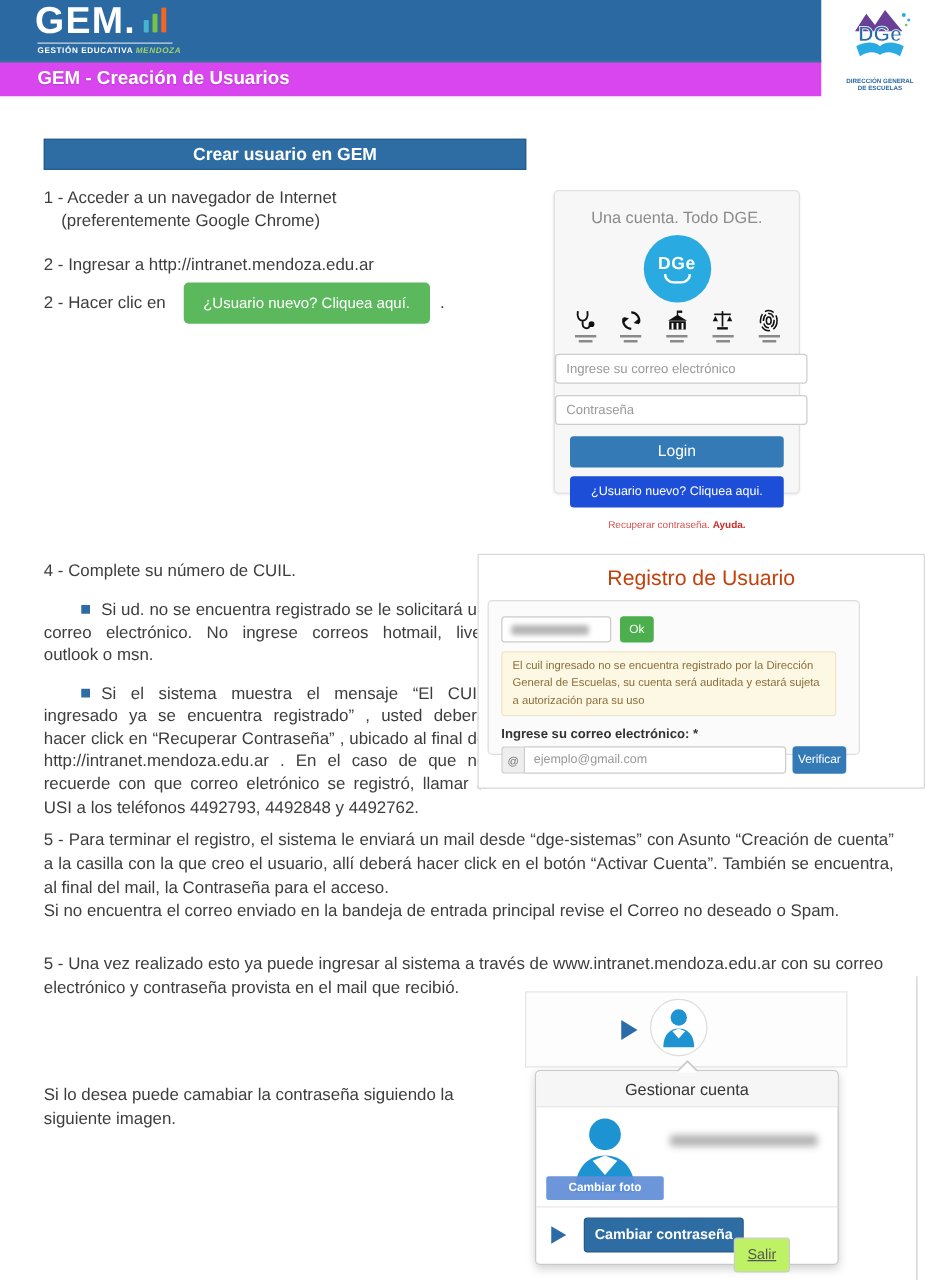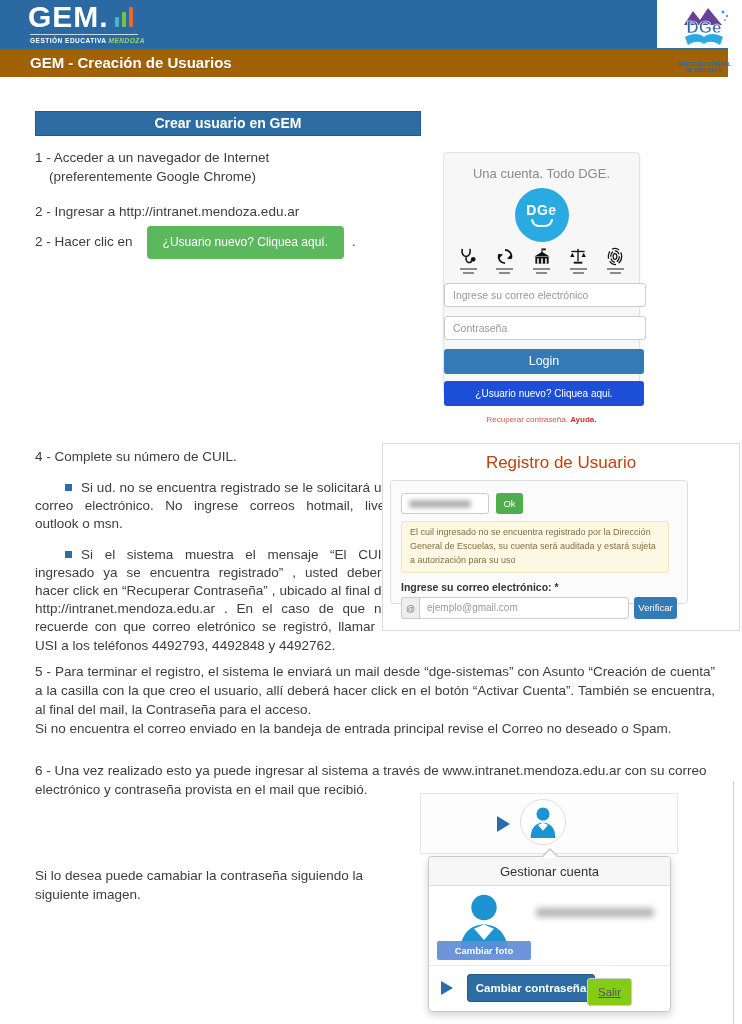--- a/index.html
+++ b/index.html
@@ -14,21 +14,21 @@
   .gem-bars { display:inline-block; vertical-align:baseline; margin-left:3px; }
   .gem-bars i { display:inline-block; width:4px; margin-left:3px; border-radius:1px; }
   .bar1 { height:10px; background:#45b5c9; }
   .bar2 { height:15px; background:#7ac143; }
   .bar3 { height:20px; background:#f26522; }
   .gem-rule { position:absolute; left:30px; top:34px; width:108px; height:1px; background:rgba(255,255,255,.75); }
   .gem-sub { position:absolute; left:30px; top:37px; font-size:6.5px; font-weight:bold;
              color:#fff; letter-spacing:.5px; }
   .gem-sub .mendoza { color:#9fd468; font-style:italic; }
 
-  .band-sub { position:absolute; left:0; top:48px; width:728px; height:29px; background:#a16207;
+  .band-sub { position:absolute; left:0; top:48px; width:657px; height:29px; background:#d946ef;
               border-top:2px solid #356f9f; }
   .band-sub-title { margin-left:30px; line-height:26px; color:#fff; font-weight:bold;
                     font-size:15px; text-shadow:0 1px 1px rgba(0,0,0,.18); }
 
   .dge-box { position:absolute; left:668px; top:3px; width:72px; height:86px; text-align:center; }
   .dge-caption { font-size:5px; line-height:6px; color:#2b69a3; font-weight:bold; margin-top:2px; }
 
   
   .sec-title { position:absolute; left:35px; top:111px; width:386px; height:25px;
                background:#2e6da4; border:1px solid #245a8c; color:#fff; font-weight:bold;
@@ -56,21 +56,21 @@
                    border-radius:0 0 11px 11px; margin:1px auto 0; }
   .lc-icons { display:flex; justify-content:space-between; padding:0 11px; margin-top:3px; }
   .ico { width:26px; text-align:center; }
   .ico svg { display:block; margin:0 auto; }
   .ico-label { height:2px; background:#8a8a8a; margin:2px auto 0; filter:blur(.4px); }
   .ico-label.w1 { width:17px; } .ico-label.w2 { width:11px; }
   .lc-input { display:block; width:202px; height:24px; margin:9px auto 0; background:#fff;
               border:1px solid #ccc; border-radius:3px; font-size:10.5px; color:#888;
               padding:0 8px; font-family:"Liberation Sans",sans-serif; }
   .lc-input::placeholder { color:#999; }
-  .lc-btn { width:200px; height:25px; margin:9px auto 0; border-radius:3px; color:#fff;
+  .lc-btn { width:171px; height:25px; margin:9px auto 0; border-radius:3px; color:#fff;
             text-align:center; line-height:25px; cursor:pointer; }
   .lc-login { background:#337ab7; font-size:12.5px; }
   .lc-new { background:#1d4ed8; font-size:10px; margin-top:7px; }
   .lc-footer { margin-top:9px; text-align:center; font-size:8px; color:#d9534f; }
   .lc-footer .help { color:#c9302c; font-weight:bold; }
 
   
   .step4 { position:absolute; left:35px; top:448px; width:354px; }
   .step4 .para { margin-top:12px; text-align:justify; line-height:1.35; }
   .sq { display:inline-block; width:7px; height:7px; background:#2e6da4; margin:0 9px 1px 30px; }
@@ -135,21 +135,21 @@
                 filter:blur(3px); border-radius:2px; opacity:.75; }
   .btn-photo { position:absolute; left:8px; top:55px; width:94px; height:19px;
                background:rgba(96,141,214,.92); color:#fff; font-size:9.5px; font-weight:bold;
                text-align:center; line-height:19px; border-radius:2px; cursor:pointer; }
   .popup-footer { position:relative; height:45px; }
   .popup-footer .tri { position:absolute; left:12px; top:15px; border-top-width:7px;
                        border-bottom-width:7px; border-left-width:12px; }
   .btn-passwd { position:absolute; left:38px; top:8px; width:128px; height:28px; background:#2e6da4;
                 border:1px solid #265a88; border-radius:3px; color:#fff; font-size:11.5px;
                 font-weight:bold; text-align:center; line-height:26px; cursor:pointer; }
-  .btn-salir { position:absolute; left:158px; top:12px; width:45px; height:28px; background:#84cc16;
+  .btn-salir { position:absolute; left:158px; top:24px; width:45px; height:28px; background:#bef264;
                border:1px solid #ccc; border-radius:3px; color:#555; font-size:11.5px;
                text-align:center; line-height:26px; cursor:pointer;text-decoration:underline; }
 </style>
 </head>
 <body>
 
 <div class="page">
 
   <div class="band-top">
     <div class="gem-logo"><span>GEM.</span><span class="gem-bars"><i class="bar1"></i><i class="bar2"></i><i class="bar3"></i></span></div>
@@ -281,21 +281,21 @@
         <input class="email-input" type="text" value="ejemplo@gmail.com" style="">
         <div class="btn-verify">Verificar</div>
       </div>
     </div>
   </div>
 
   <div class="step5 txt">
     <div class="p1">5 - Para terminar el registro, el sistema le enviará un mail desde “dge-sistemas” con Asunto “Creación de cuenta” a la casilla con la que creo el usuario, allí deberá hacer click en el botón “Activar Cuenta”. También se encuentra, al final del mail, la Contraseña para el acceso.</div>
     <div>Si no encuentra el correo enviado en la bandeja de entrada principal revise el Correo no deseado o Spam.</div>
   </div>
-  <div class="step6 txt">6 - Una vez realizado esto ya puede ingresar al sistema a través de www.intranet.mendoza.edu.ar con su correo electrónico y contraseña provista en el mail que recibió.</div>
+  <div class="step6 txt">5 - Una vez realizado esto ya puede ingresar al sistema a través de www.intranet.mendoza.edu.ar con su correo electrónico y contraseña provista en el mail que recibió.</div>
 
   <div class="note txt">Si lo desea puede camabiar la contraseña siguiendo la siguiente imagen.</div>
 
   <div class="shot-edge"></div>
   <div class="navstrip">
     <div class="tri"></div>
     <div class="avatar-circle">
       <svg width="30" height="32" viewBox="0 0 40 44">
         <circle cx="20" cy="11" r="9" fill="#1d93d2"></circle>
         <path d="M3 44 C3 29 11 23 20 23 C29 23 37 29 37 44 Z" fill="#1d93d2"></path>

